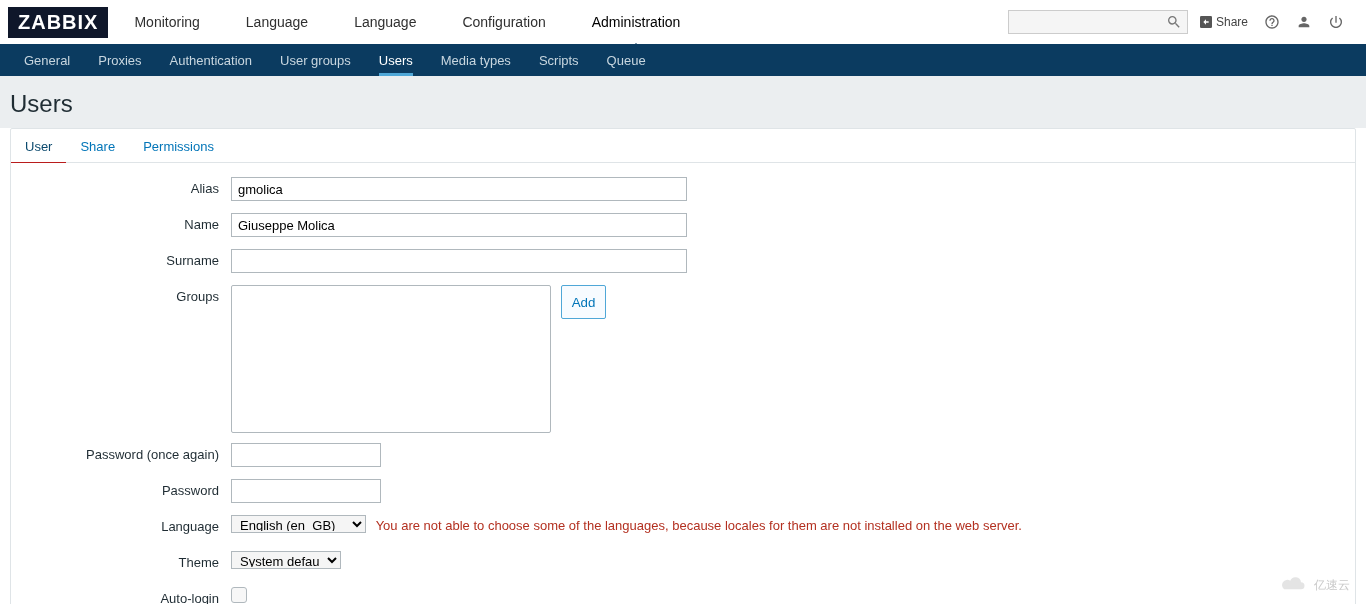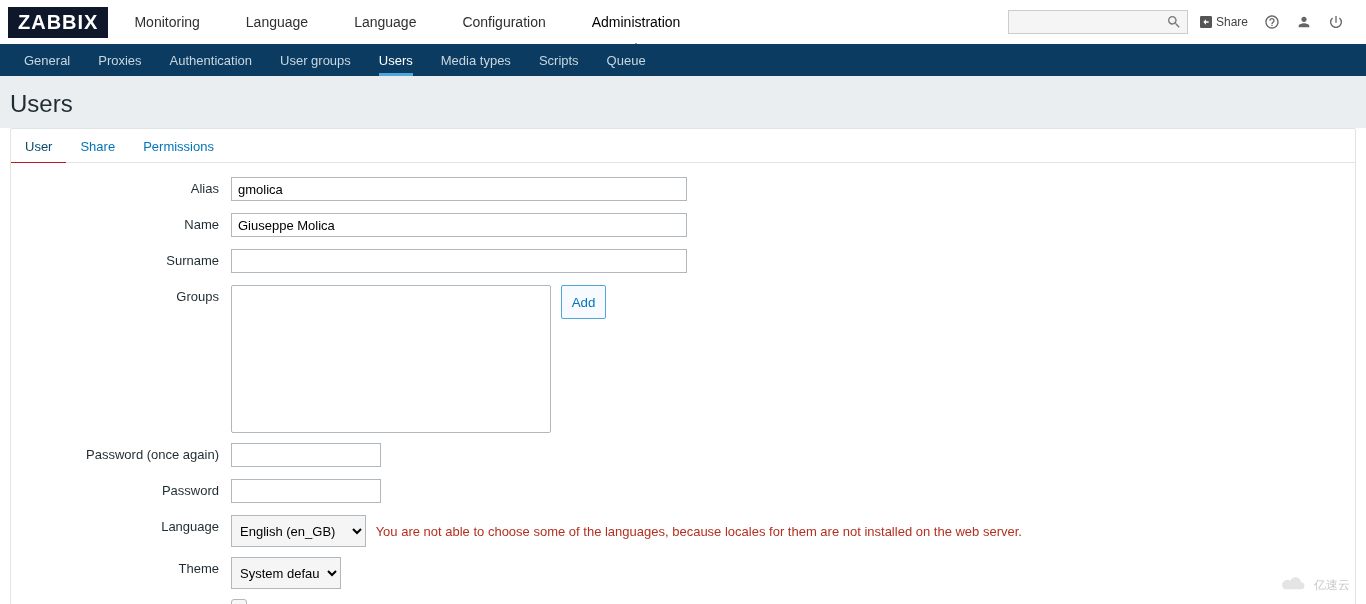--- a/index.html
+++ b/index.html
@@ -40,21 +40,21 @@
   .tabs a.active { color: #0c4a6e; border-bottom: 1px solid #b91c1c; margin-bottom: -1px; }
 
   .form { padding: 14px 20px; }
   .form-row { display: flex; align-items: flex-start; margin-bottom: 10px; min-height: 26px; }
   .form-label { width: 200px; text-align: right; padding-right: 12px; padding-top: 4px; color: #1f2c33; font-size: 13px; }
   .form-input input[type=text], .form-input input[type=password] { height: 24px; border: 1px solid #b0b8bd; padding: 2px 6px; font-size: 13px; }
   .w-wide { width: 456px; }
   .w-short { width: 150px; }
   .groups-box { width: 320px; height: 148px; border: 1px solid #b0b8bd; border-radius: 2px; overflow-y: scroll; display: inline-block; vertical-align: top; background: #fff; }
   .add-btn { height: 34px; border: 1px solid #4fa7d7; background: #f7fbff; color: #0275b8; padding: 0 10px; margin-left: 6px; cursor: pointer; vertical-align: top; border-radius: 2px; }
-  .select { height: 32px; border: 1px solid #b0b8bd; background: #f5f5f5; font-size: 13px; padding: 1px 4px; }
+  .select { height: 18px; border: 1px solid #b0b8bd; background: #f5f5f5; font-size: 13px; padding: 1px 4px; }
   .w-lang { width: 135px; }
   .w-theme { width: 110px; }
   .warn { color: #b33020; font-size: 13px; margin-left: 6px; }
   .checkbox { width: 16px; height: 16px; border: 1px solid #b0b8bd; border-radius: 3px; display: inline-block; background: #f7f7f7; }
 
   .watermark { position: fixed; right: 16px; bottom: 10px; color: #c9c9c9; display: flex; align-items: center; gap: 6px; font-size: 12px; pointer-events: none; }
   .watermark svg { opacity: 0.5; }
 
   
   svg.ico { width: 16px; height: 16px; fill: currentColor; }

